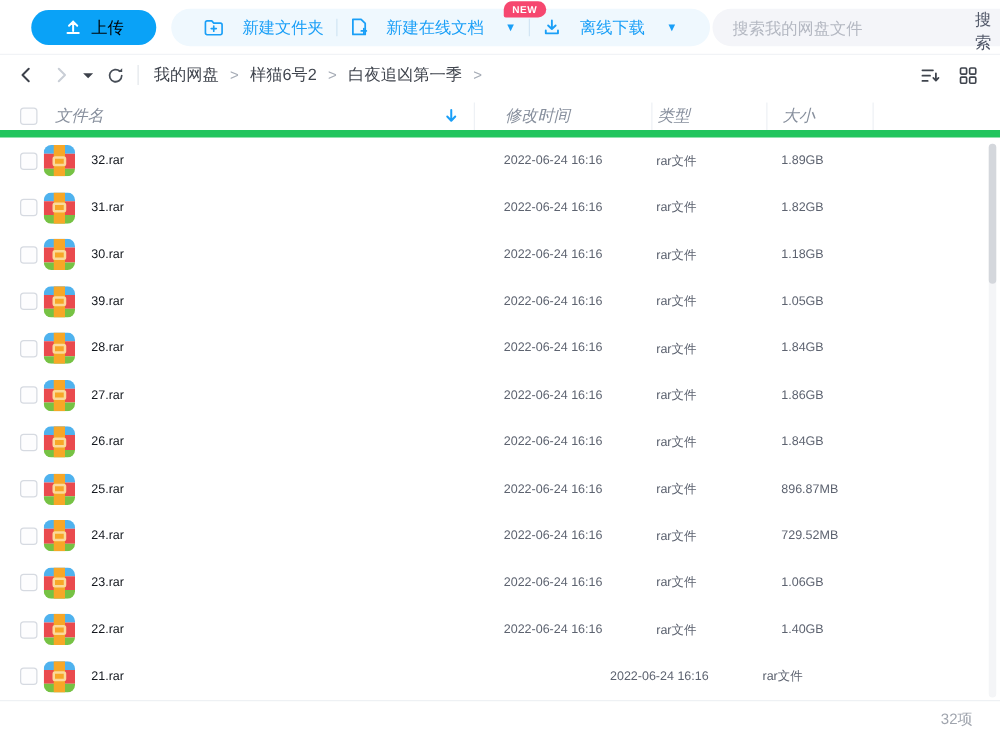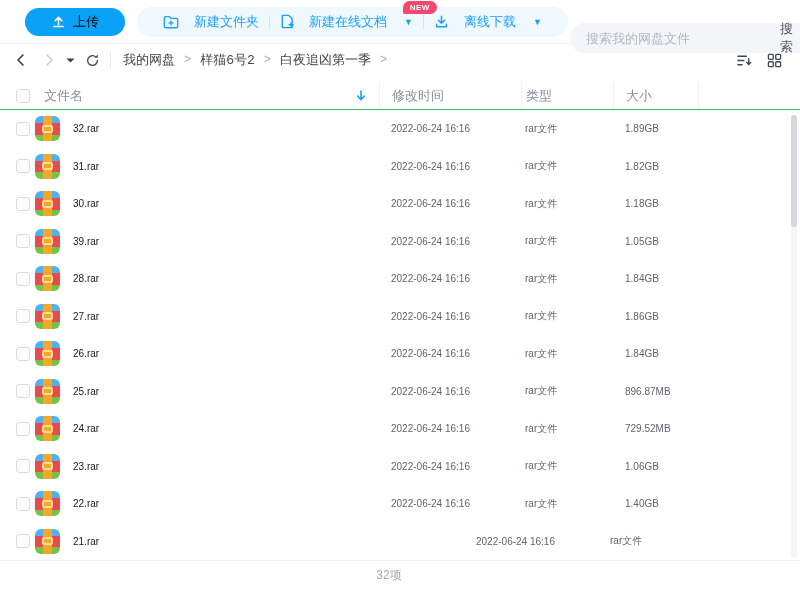--- a/index.html
+++ b/index.html
@@ -16,45 +16,45 @@
   .actions-pill { margin-left:12px; height:30px; background:#eff8fe; border-radius:15px;
     display:flex; align-items:center; padding:0 16px; }
   .action-item { display:flex; align-items:center; gap:15px; color:#1a9ff7; font-size:13px;
     padding:0 10px; position:relative; cursor:pointer; white-space:nowrap; }
   .pill-divider { width:1px; height:14px; background:#d2e5f4; }
   .caret { font-size:9px; color:#1a9ff7; margin-left:2px; }
   .new-badge { position:absolute; top:-12px; right:-14px; background:#f6476f; color:#fff;
     font-size:8px; font-weight:bold; letter-spacing:.5px; padding:2px 7px;
     border-radius:8px 8px 8px 2px; }
   .search-box { position:absolute; right:0; top:7px; width:230px; height:30px;
-    background:#f4f5f9; border-radius:15px 0 0 15px; display:flex; align-items:center;
-    padding:0 10px 0 16px;margin-top:16px; }
+    background:#f4f5f9; border-radius:15px 0 0 15px; display:flex; 
+    padding:0 10px 0 16px; }
   .search-input { flex:1; border:none; background:transparent; outline:none;
     font-size:13px; color:#333; font-family:inherit; }
   .search-input::placeholder { color:#b4b8c2; }
   .search-divider { width:1px; height:16px; background:#d7dae2; margin:0 10px 0 4px; }
   .search-btn { font-size:13px; color:#4e5566; background:none; border:none;
     cursor:pointer; font-family:inherit; padding:0 4px; }
 
   
   .navbar { height:32px; display:flex; align-items:center; padding:0 18px 0 14px; }
   .nav-icon { display:flex; align-items:center; justify-content:center; cursor:pointer; }
   .nav-divider { width:1px; height:16px; background:#e4e7ec; margin:0 12px 0 10px; }
-  .crumbs { display:flex; align-items:center; gap:9px; font-size:13px;font-family:Liberation Mono, monospace; }
+  .crumbs { display:flex; align-items:center; gap:9px; font-size:13px; }
   .crumb { color:#40454e; cursor:pointer; }
   .crumb-sep { color:#a6acb6; font-size:12px; }
   .nav-spacer { flex:1; }
   .view-icons { display:flex; align-items:center; gap:14px; }
 
   
   .table { margin-top:6px; }
   .thead { display:flex; align-items:flex-start; height:28px; font-size:13px; color:#878f9d;
-    border-bottom:1px solid #22c55e; }
+    border-bottom:6px solid #22c55e;font-style:italic; }
   .c1 { flex:1; min-width:0; display:flex; align-items:center; padding-left:16px; height:100%; }
-  .c2 { width:142px; padding-left:12px; height:100%; display:flex; align-items:center; }
+  .c2 { width:142px; padding-left:24px; height:100%; display:flex; align-items:center; }
   .c3 { width:92px;  padding-left:4px; height:100%; display:flex; align-items:center; }
   .c4 { width:85px;  padding-left:12px; height:100%; display:flex; align-items:center; }
   .c5 { width:102px; height:100%; }
   .thead .c2,.thead .c3,.thead .c4,.thead .c5 { border-left:1px solid #eef1f5; }
   .checkbox { width:14px; height:14px; border:1px solid #d6dae1; border-radius:3px;
     background:#fdfdfe; flex:none; cursor:pointer; }
   .thead .checkbox { margin-right:14px; }
   .sort-arrow { margin-left:auto; margin-right:13px; display:flex; cursor:pointer; }
 
   .row { display:flex; align-items:center; height:37.5px; font-size:10px; color:#5d6370;
@@ -67,21 +67,21 @@
   .band-bot { position:absolute; left:0; top:73%; width:100%; height:27%; background:#76c244; }
   .strap { position:absolute; left:50%; top:0; width:9px; height:100%;
     margin-left:-4.5px; background:#f7a727; }
   .buckle { position:absolute; left:50%; top:50%; width:11px; height:8px;
     margin:-4px 0 0 -5.5px; border:2px solid #fbda9a; border-radius:2px; background:#f7a727; }
   .file-name { color:#14181f; }
 
   
   .footer { position:absolute; left:0; right:0; bottom:0; height:29px;
     border-top:1px solid #eef1f4; display:flex; align-items:center;
-    justify-content:center; padding-right:22px; font-size:12px; color:#a0a5ae; }
+    justify-content:flex-end; padding-right:22px; font-size:12px; color:#a0a5ae; }
 
   
   .scrollbar { position:absolute; right:3px; top:115px; width:6px; height:443px;
     background:#f4f5f7; border-radius:3px; }
   .scroll-thumb { width:6px; height:112px; background:#d4d7dc; border-radius:3px;
     cursor:grab; }
 </style>
 </head>
 <body>
 

